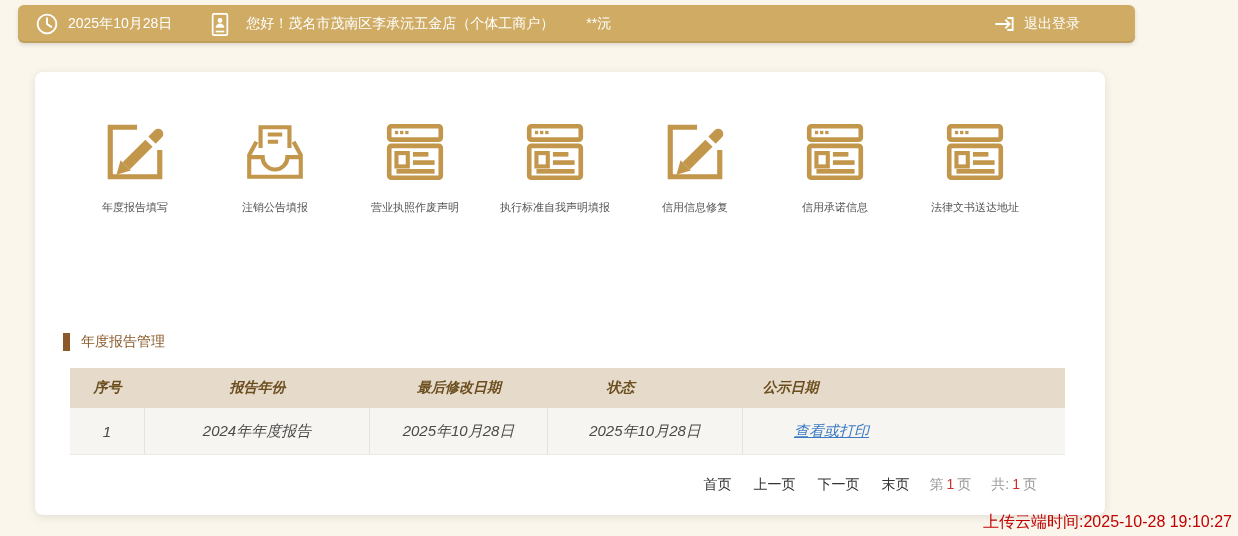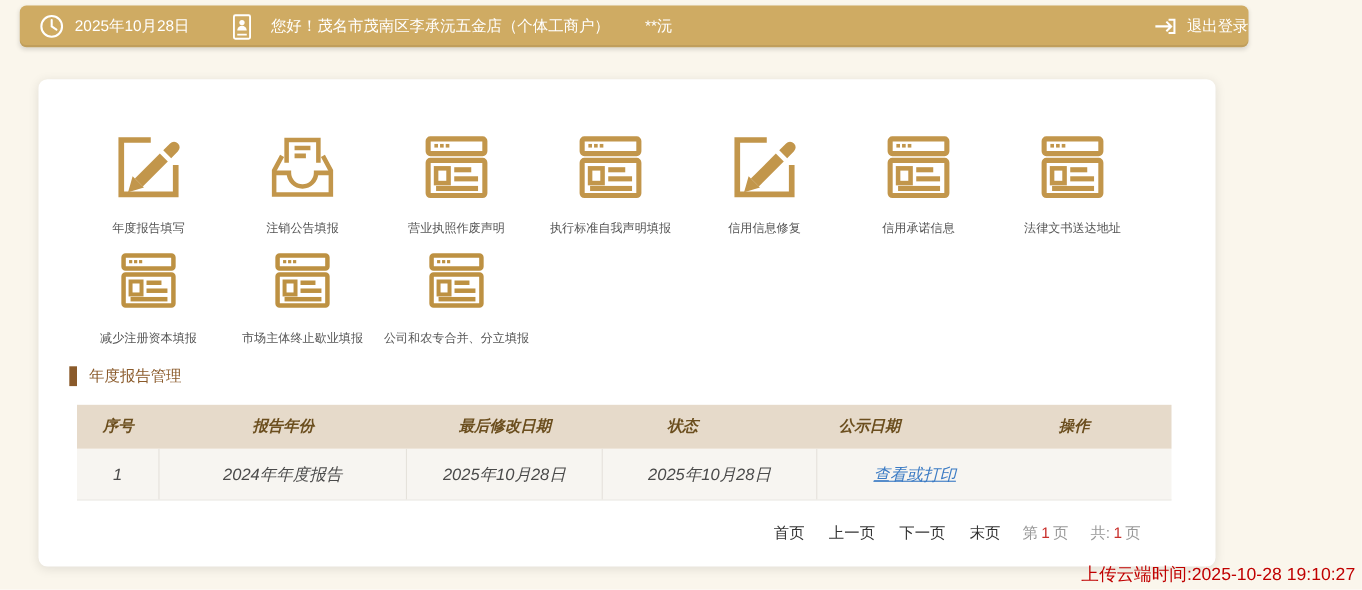--- a/index.html
+++ b/index.html
@@ -20,21 +20,21 @@
     color:#fff; font-size:14px;
     box-shadow:0 2px 4px rgba(0,0,0,0.12), inset 0 -2px 0 rgba(0,0,0,0.07);
   }
   .topbar .icon { display:inline-flex; align-items:center; justify-content:center; color:#fff; }
   .clock-wrap { margin-left:16px; }
   .topbar-date { margin-left:8px; }
   .badge-wrap { margin-left:36px; }
   .topbar-greeting { margin-left:14px; }
   .topbar-masked { margin-left:32px; }
   .topbar-spacer { flex:1; }
-  .logout { display:flex; align-items:center; cursor:pointer; }
+  .logout { display:flex; align-items:center; margin-right:55px; cursor:pointer; }
   .logout-label { margin-left:8px; }
 
   
   .card {
     position:absolute; left:35px; top:72px; width:1070px; height:443px;
     background:#fff; border-radius:8px;
     box-shadow:0 2px 10px rgba(0,0,0,0.10);
   }
 
   
@@ -209,60 +209,33 @@
     <div class="qa-item">
       <span class="qa-icon">
           <svg>
             <use href="#i-browser"></use>
           </svg>
         </span>
       <span class="qa-label">法律文书送达地址</span>
     </div>
   </div>
 
-  <div class="qa-row qa-row2">
-    <div class="qa-item">
-      <span class="qa-icon">
-          <svg>
-            <use href="#i-browser"></use>
-          </svg>
-        </span>
-      <span class="qa-label">减少注册资本填报</span>
-    </div>
-    <div class="qa-item">
-      <span class="qa-icon">
-          <svg>
-            <use href="#i-browser"></use>
-          </svg>
-        </span>
-      <span class="qa-label">市场主体终止歇业填报</span>
-    </div>
-    <div class="qa-item">
-      <span class="qa-icon">
-          <svg>
-            <use href="#i-browser"></use>
-          </svg>
-        </span>
-      <span class="qa-label">公司和农专合并、分立填报</span>
-    </div>
-  </div>
 
   <div class="section-header">
     <span class="section-bar"></span>
     <span class="section-title">年度报告管理</span>
   </div>
 
   <div class="report-table">
     <div class="tr thead">
       <div class="td c0">序号</div>
       <div class="td c1">报告年份</div>
       <div class="td c2">最后修改日期</div>
       <div class="td c3">状态</div>
       <div class="td c4">公示日期</div>
-      <div class="td c5">操作</div>
     </div>
     <div class="tr tbody-row">
       <div class="td c0">1</div>
       <div class="td c1">2024年年度报告</div>
       <div class="td c2">2025年10月28日</div>
       <div class="td c4">2025年10月28日</div>
       <div class="td c5">
         <span class="action-link">查看或打印</span>
       </div>
     </div>

